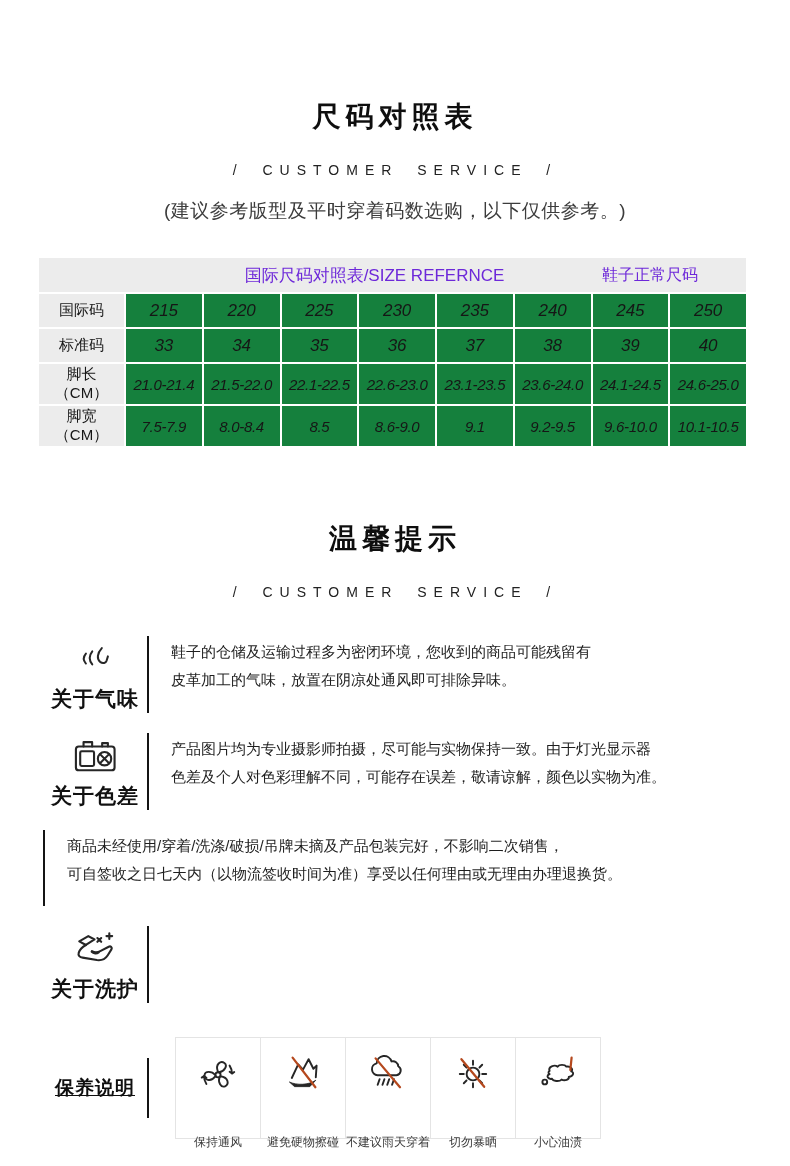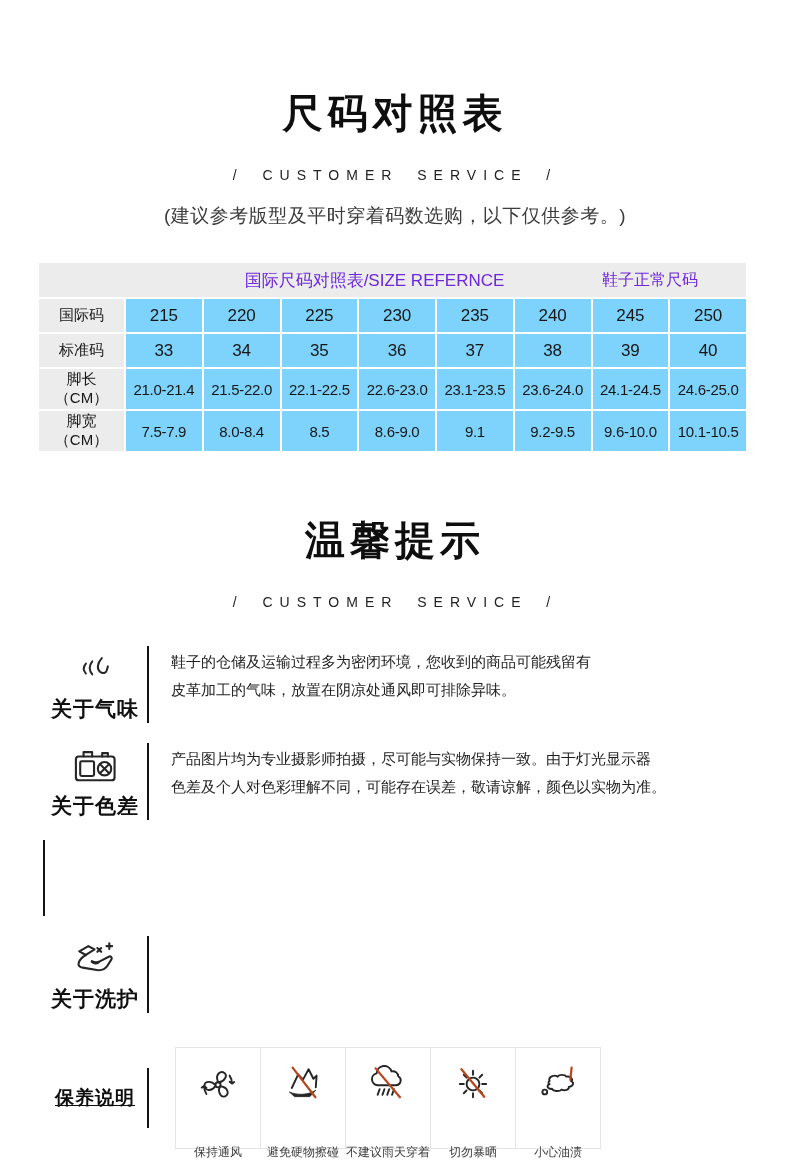--- a/index.html
+++ b/index.html
@@ -1,29 +1,29 @@
 <!DOCTYPE html>
 <html><head>
 <meta charset="utf-8">
 <style>
   html,body{margin:0;padding:0;background:#fff;}
   body{width:790px;min-height:1166px;font-family:"Liberation Sans","DejaVu Sans",sans-serif;color:#1a1a1a;box-sizing:border-box;padding-bottom:64px;}
-  .section-title{margin:0;padding-top:86px;text-align:center;font-size:40px;font-weight:bold;letter-spacing:5px;color:#0e0e0e;}
+  .section-title{margin:12px;padding-top:86px;text-align:center;font-size:28px;font-weight:bold;letter-spacing:5px;color:#0e0e0e;}
   .tips .section-title{padding-top:60px;}
   .service-line{margin-top:26px;text-align:center;font-size:14px;color:#222;letter-spacing:7px;word-spacing:8px;white-space:nowrap;}
   .note-line{margin-top:20px;text-align:center;font-size:19px;color:#3c3c3c;letter-spacing:0.5px;}
 
   
   table.size-table{margin:32px 0 0 37px;width:711px;table-layout:fixed;border-collapse:separate;border-spacing:2px;}
   table.size-table td{text-align:center;vertical-align:middle;overflow:hidden;}
   td.tbl-header{background:#ececec;height:32px;position:relative;font-size:17px;color:#6d28d9;}
   .hdr-left{display:block;text-align:center;padding-right:36px;}
   .hdr-right{position:absolute;right:48px;top:50%;transform:translateY(-50%);font-size:16px;}
   td.row-label{background:#ececec;font-size:15px;height:31px;color:#161616;}
-  td.cell{background:#7dd3fc;color:#161616;}
+  td.cell{background:#15803d;color:#161616;font-style:italic;}
   tr.r-int td.cell{font-size:17px;height:31px;}
   tr.r-range td.cell{font-size:15px;height:36px;letter-spacing:-0.3px;}
   tr.r-range td.row-label{height:36px;}
 
   
   .tips-list{margin:36px 0 0 43px;}
   .tip-item{display:flex;align-items:stretch;margin-bottom:20px;min-height:76px;}
   .tip-left{width:104px;display:flex;flex-direction:column;align-items:center;justify-content:flex-start;}
   .tip-icon{height:42px;display:flex;align-items:center;justify-content:center;margin-top:2px;}
   .tip-label{margin-top:5px;font-size:21px;font-weight:bold;color:#111;letter-spacing:1px;}
@@ -161,20 +161,24 @@
       </div>
       <div class="vline"></div>
       <div class="tip-text">
         <div>产品图片均为专业摄影师拍摄，尽可能与实物保持一致。由于灯光显示器</div>
         <div>色差及个人对色彩理解不同，可能存在误差，敬请谅解，颜色以实物为准。</div>
       </div>
     </div>
 
     <div class="tip-item">
       <div class="vline"></div>
+      <div class="tip-text">
+        <div>商品未经使用/穿着/洗涤/破损/吊牌未摘及产品包装完好，不影响二次销售，</div>
+        <div>可自签收之日七天内（以物流签收时间为准）享受以任何理由或无理由办理退换货。</div>
+      </div>
     </div>
 
     <div class="tip-item">
       <div class="tip-left">
         <span class="tip-icon">
           <svg width="46" height="42" viewBox="0 0 48 44">
             <path class="ln" d="M7.5 14 l9.5 -5.5 6.5 3.5 -9 5.8 Z"></path>
             <path class="ln" d="M14.5 17.8 c-3.5 2 -6.5 5 -7.5 8 c-1 3 1 5.2 4 5.2 l15 2.6 c5 .6 9 -1.4 11.2 -4.8 l4 -6.4 c1.2 -2 -.8 -3.8 -2.8 -2.8 l-8.4 4.4 c-3 1.6 -7 1.6 -9.2 .2"></path>
             <path class="ln" d="M20.5 25 c2 2 5.2 2.2 7.4 .6"></path>
             <path class="ln" d="M26.5 10.5 l4 4 M30.5 10.5 l-4 4"></path>

